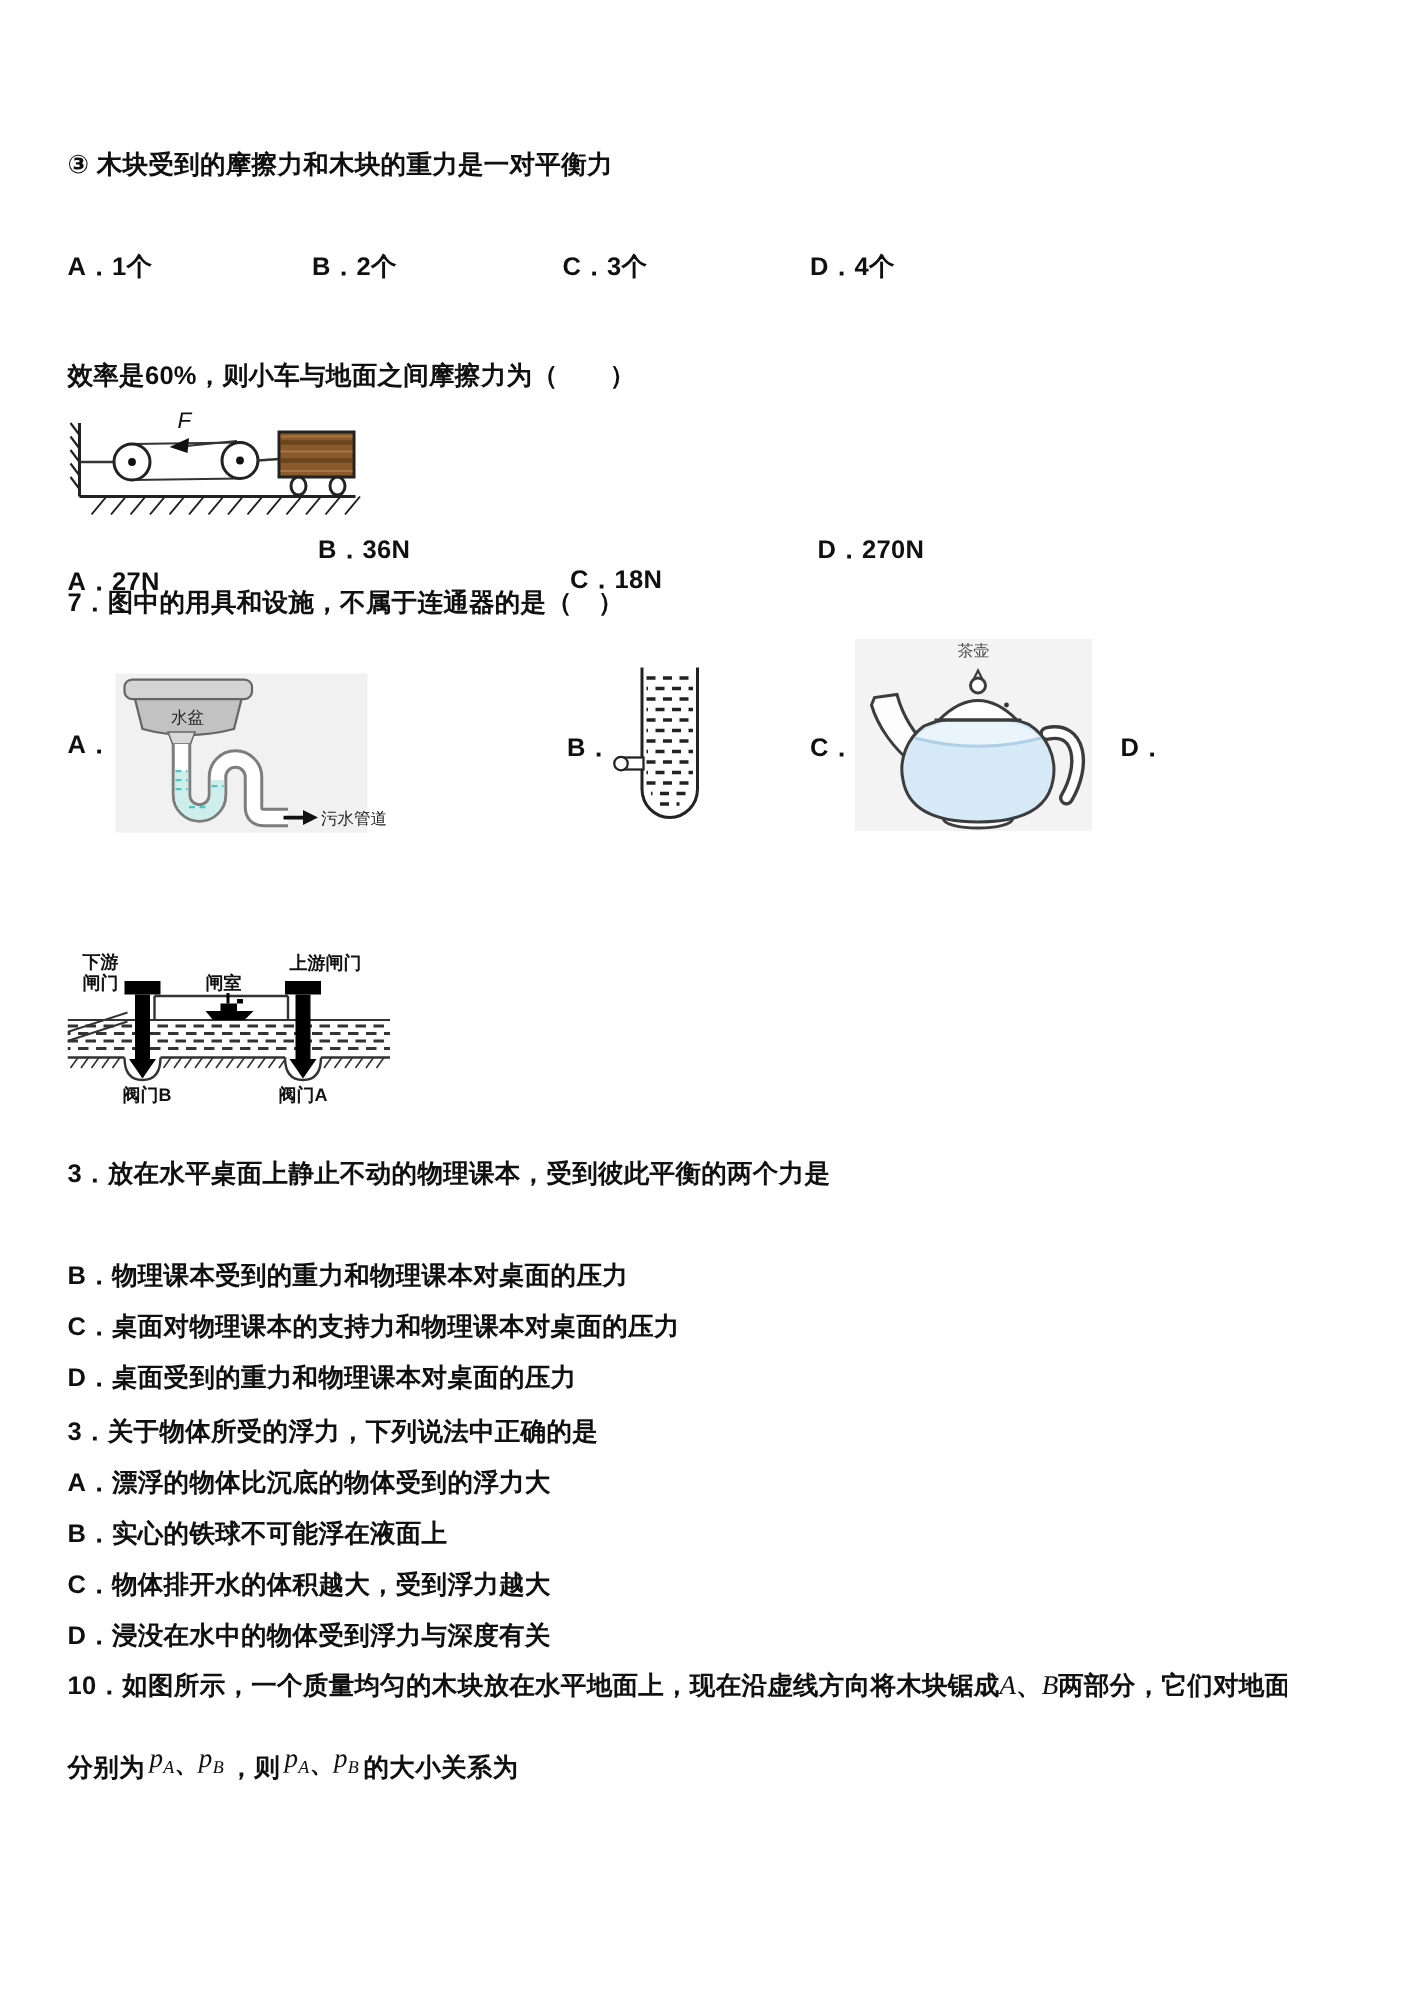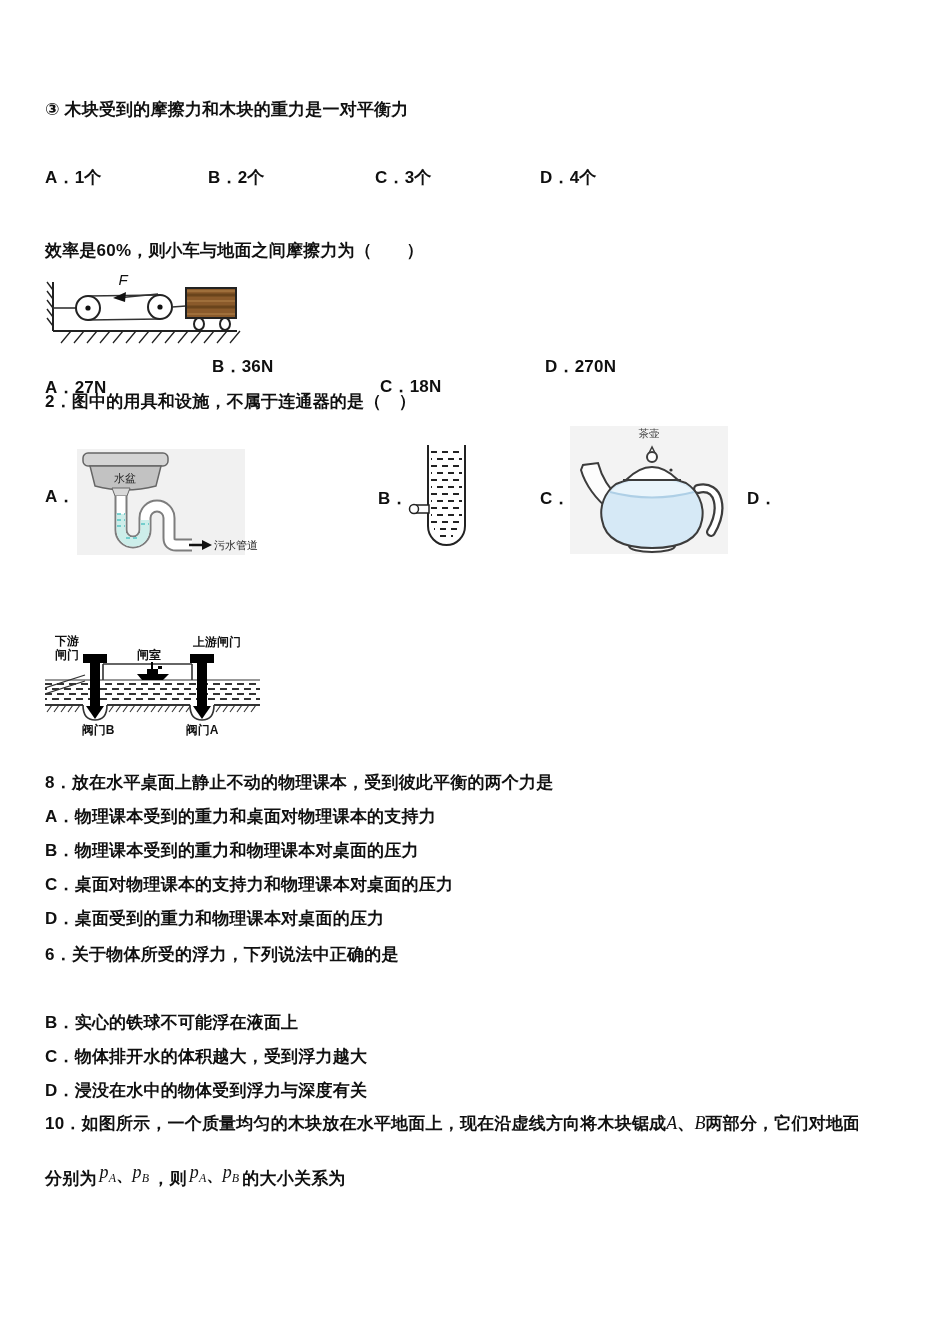--- a/index.html
+++ b/index.html
@@ -53,21 +53,21 @@
       <ellipse cx="154" cy="52" rx="5" ry="6" fill="#fff" stroke="#222" stroke-width="2"></ellipse>
       <ellipse cx="180" cy="52" rx="5" ry="6" fill="#fff" stroke="#222" stroke-width="2"></ellipse>
     </g>
   </svg>
 
   <div class="t" style="left:45px;top:377px">A．27N</div>
   <div class="t" style="left:212px;top:356px">B．36N</div>
   <div class="t" style="left:380px;top:376px">C．18N</div>
   <div class="t" style="left:545px;top:356px">D．270N</div>
 
-  <div class="t" style="left:45px;top:391px">2．图中的用具和设施，不属于连通器的是（　）</div>
+  <div class="t" style="left:45px;top:391px">7．图中的用具和设施，不属于连通器的是（　）</div>
 
   <div class="t" style="left:45px;top:486px">A．</div>
   <div class="t" style="left:378px;top:488px">B．</div>
   <div class="t" style="left:540px;top:488px">C．</div>
   <div class="t" style="left:747px;top:488px">D．</div>
 
   <svg style="left:70px;top:426px" width="195" height="132" viewBox="0 0 195 132">
     <rect x="7" y="23" width="168" height="106" fill="#f1f1f1"></rect>
     <rect x="13" y="27" width="85" height="13" rx="5" fill="#d4d4d4" stroke="#666" stroke-width="1.5"></rect>
     <path d="M20,40 L91,40 L86,60 Q55,68 25,60 Z" fill="#c2c2c2" stroke="#666" stroke-width="1.5"></path>
@@ -149,27 +149,27 @@
       <rect x="113" y="38" width="4" height="3" fill="#000"></rect>
     </g>
     <text x="22" y="17" font-size="12" font-weight="600" text-anchor="middle" fill="#111">下游</text>
     <text x="22" y="31" font-size="12" font-weight="600" text-anchor="middle" fill="#111">闸门</text>
     <text x="104" y="31" font-size="12" font-weight="600" text-anchor="middle" fill="#111">闸室</text>
     <text x="172" y="18" font-size="12" font-weight="600" text-anchor="middle" fill="#111">上游闸门</text>
     <text x="53" y="106" font-size="12" font-weight="600" text-anchor="middle" fill="#111">阀门B</text>
     <text x="157" y="106" font-size="12" font-weight="600" text-anchor="middle" fill="#111">阀门A</text>
   </svg>
 
-  <div class="t" style="left:45px;top:772px">8．放在水平桌面上静止不动的物理课本，受到彼此平衡的两个力是</div>
-  <div class="t" style="left:45px;top:806px">A．物理课本受到的重力和桌面对物理课本的支持力</div>
+  <div class="t" style="left:45px;top:772px">3．放在水平桌面上静止不动的物理课本，受到彼此平衡的两个力是</div>
   <div class="t" style="left:45px;top:874px">C．桌面对物理课本的支持力和物理课本对桌面的压力</div>
   <div class="t" style="left:45px;top:840px">B．物理课本受到的重力和物理课本对桌面的压力</div>
   <div class="t" style="left:45px;top:908px">D．桌面受到的重力和物理课本对桌面的压力</div>
 
-  <div class="t" style="left:45px;top:944px">6．关于物体所受的浮力，下列说法中正确的是</div>
+  <div class="t" style="left:45px;top:944px">3．关于物体所受的浮力，下列说法中正确的是</div>
+  <div class="t" style="left:45px;top:978px">A．漂浮的物体比沉底的物体受到的浮力大</div>
   <div class="t" style="left:45px;top:1012px">B．实心的铁球不可能浮在液面上</div>
   <div class="t" style="left:45px;top:1080px">D．浸没在水中的物体受到浮力与深度有关</div>
   <div class="t" style="left:45px;top:1046px">C．物体排开水的体积越大，受到浮力越大</div>
 
   <div class="t" style="left:45px;top:1112px"><span>10．如图所示，一个质量均匀的木块放在水平地面上，现在沿虚线方向将木块锯成</span><span class="ser it">A</span><span>、</span><span class="ser it">B</span><span>两部分，它们对地面的压强</span></div>
 
   <div class="t" style="left:45px;top:1167px"><span>分别为</span><span class="pgrp"><span class="p">p</span><span class="sub">A</span><span class="sep">、</span><span class="p">p</span><span class="sub">B</span></span><span>，则</span><span class="pgrp"><span class="p">p</span><span class="sub">A</span><span class="sep">、</span><span class="p">p</span><span class="sub">B</span></span><span>的大小关系为</span></div>
 
 </div>
 

